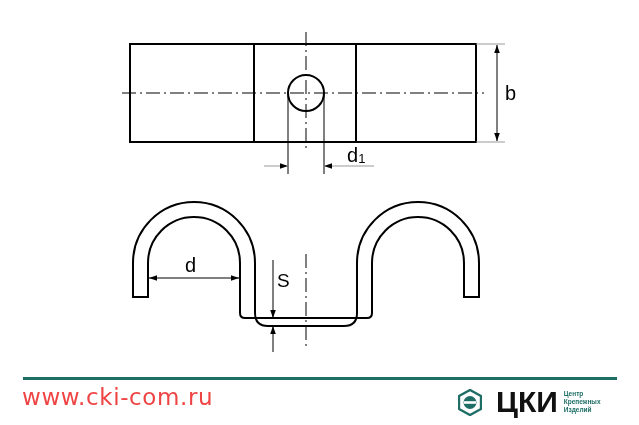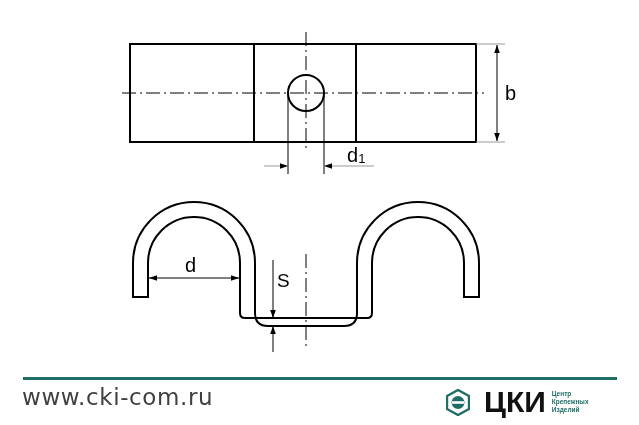--- a/index.html
+++ b/index.html
@@ -1,20 +1,20 @@
 <!DOCTYPE html>
 <html><head>
 <meta charset="utf-8">
 <style>
   html, body { margin:0; padding:0; background:#ffffff; }
   body { width:639px; height:425px; position:relative; overflow:hidden; font-family:"Liberation Sans", sans-serif; }
   svg.drawing { position:absolute; left:0; top:0; }
   .footer-line { position:absolute; left:23px; top:377px; width:594px; height:3px; }
   .url { position:absolute; left:22px; top:384px; font-family:"DejaVu Sans", sans-serif; font-size:23px; letter-spacing:0.6px; }
-  .logo { position:absolute; left:446px; top:385px; height:34px; display:flex; align-items:center; }
+  .logo { position:absolute; left:458px; top:385px; height:34px; display:flex; align-items:center; }
   .logo-icon { width:24px; height:27px; margin-right:14px; }
   .logo-text { font-family:"Liberation Sans", sans-serif; font-weight:bold; font-size:30px; color:#111; letter-spacing:0px; line-height:1; }
   .logo-sub { margin-left:6px; font-size:6.5px; line-height:8px; font-weight:bold; display:flex; flex-direction:column; }
 </style>
 </head>
 <body>
 
 <svg class="drawing" width="639" height="375" viewBox="0 0 639 375" xmlns="http://www.w3.org/2000/svg">
   <defs>
     <marker id="arr" viewBox="0 0 10 10" refX="10" refY="5" markerWidth="10" markerHeight="8" orient="auto-start-reverse" markerUnits="userSpaceOnUse">
@@ -50,21 +50,21 @@
     <line x1="306" y1="254" x2="306" y2="350" stroke="#000" stroke-width="1" stroke-dasharray="14,4,2,4"></line>
     <line x1="149" y1="278" x2="239" y2="278" stroke="#000" stroke-width="1" marker-start="url(#arr)" marker-end="url(#arr)"></line>
     <text x="185" y="272" font-family="Liberation Sans, sans-serif" font-size="20">d</text>
     <line x1="273" y1="260" x2="273" y2="318" stroke="#000" stroke-width="1" marker-end="url(#arr)"></line>
     <line x1="273" y1="352" x2="273" y2="326" stroke="#000" stroke-width="1" marker-end="url(#arr)"></line>
     <text x="277" y="287" font-family="Liberation Sans, sans-serif" font-size="19">S</text>
   </g>
 </svg>
 
 <div class="footer-line" style="background:#1e6e66;"></div>
-<a class="url" style="color:#404040; text-decoration:none;">www.cki-com.ru</a>
+<a class="url" style="color:#ef4444; text-decoration:none;">www.cki-com.ru</a>
 
 <div class="logo">
   <svg class="logo-icon" viewBox="0 0 24 27">
     <polygon points="12,1 23,7 23,20 12,26 1,20 1,7" fill="none" stroke="#1e6e66" stroke-width="2.4"></polygon>
     <circle cx="12" cy="13.5" r="6.5" fill="#1e6e66"></circle>
     <rect x="6" y="12.2" width="12" height="2.6" fill="#ffffff"></rect>
   </svg>
   <span class="logo-text">ЦКИ</span>
   <span class="logo-sub" style="color:#1e6e66;">
     <span>Центр</span>

